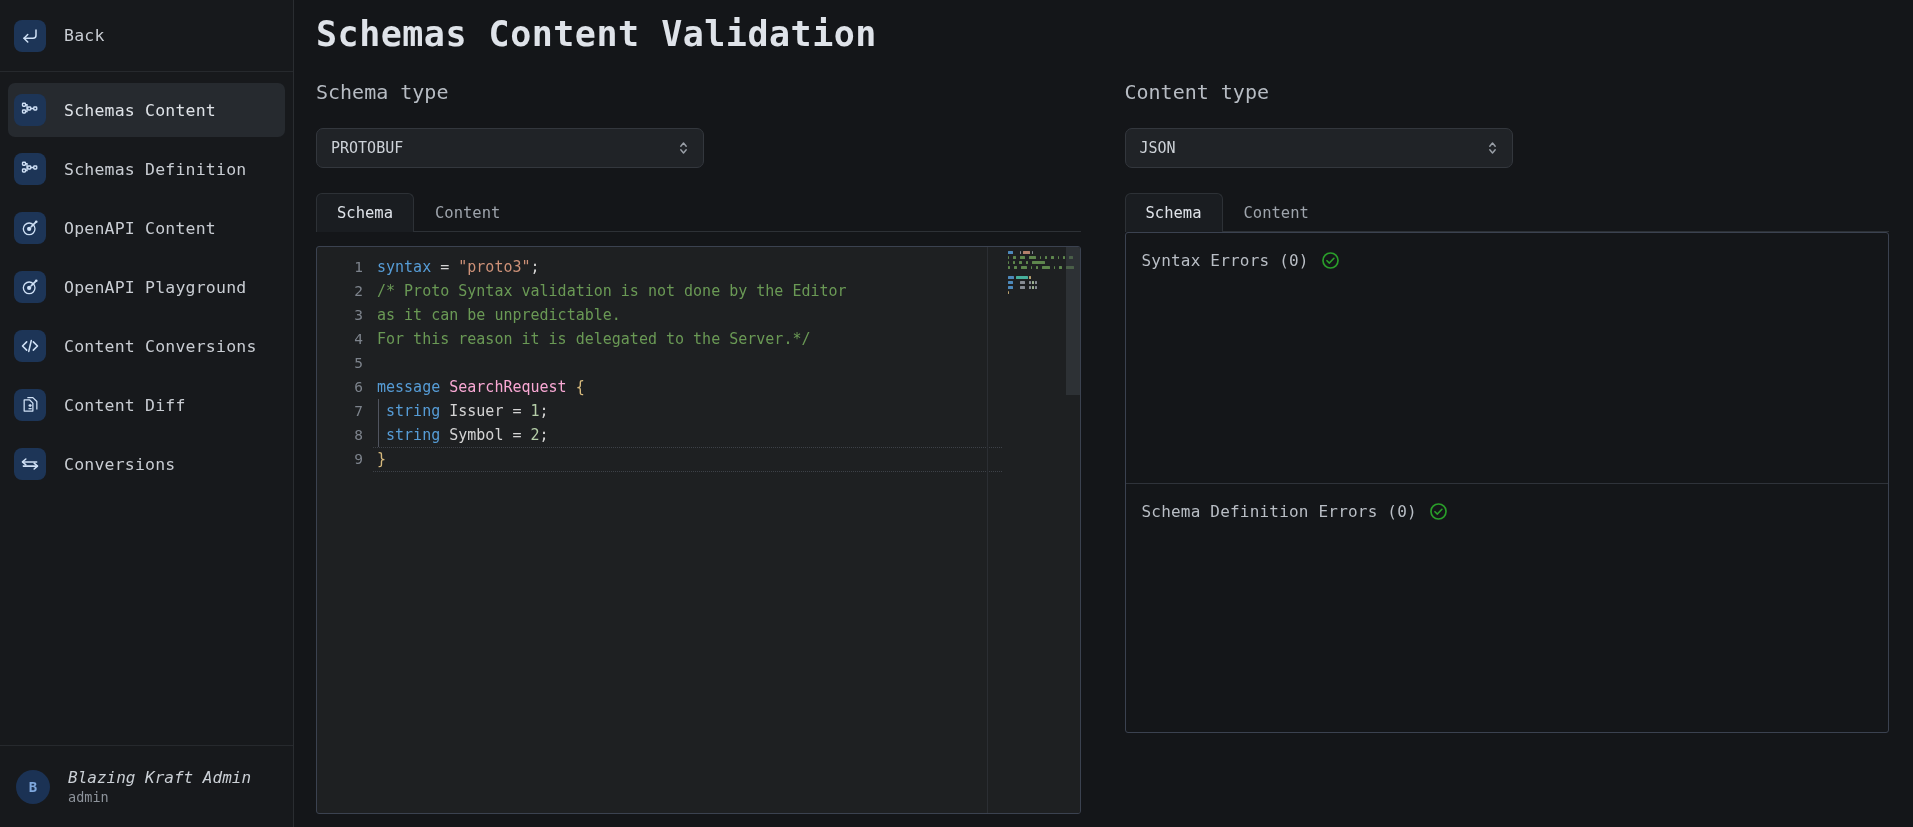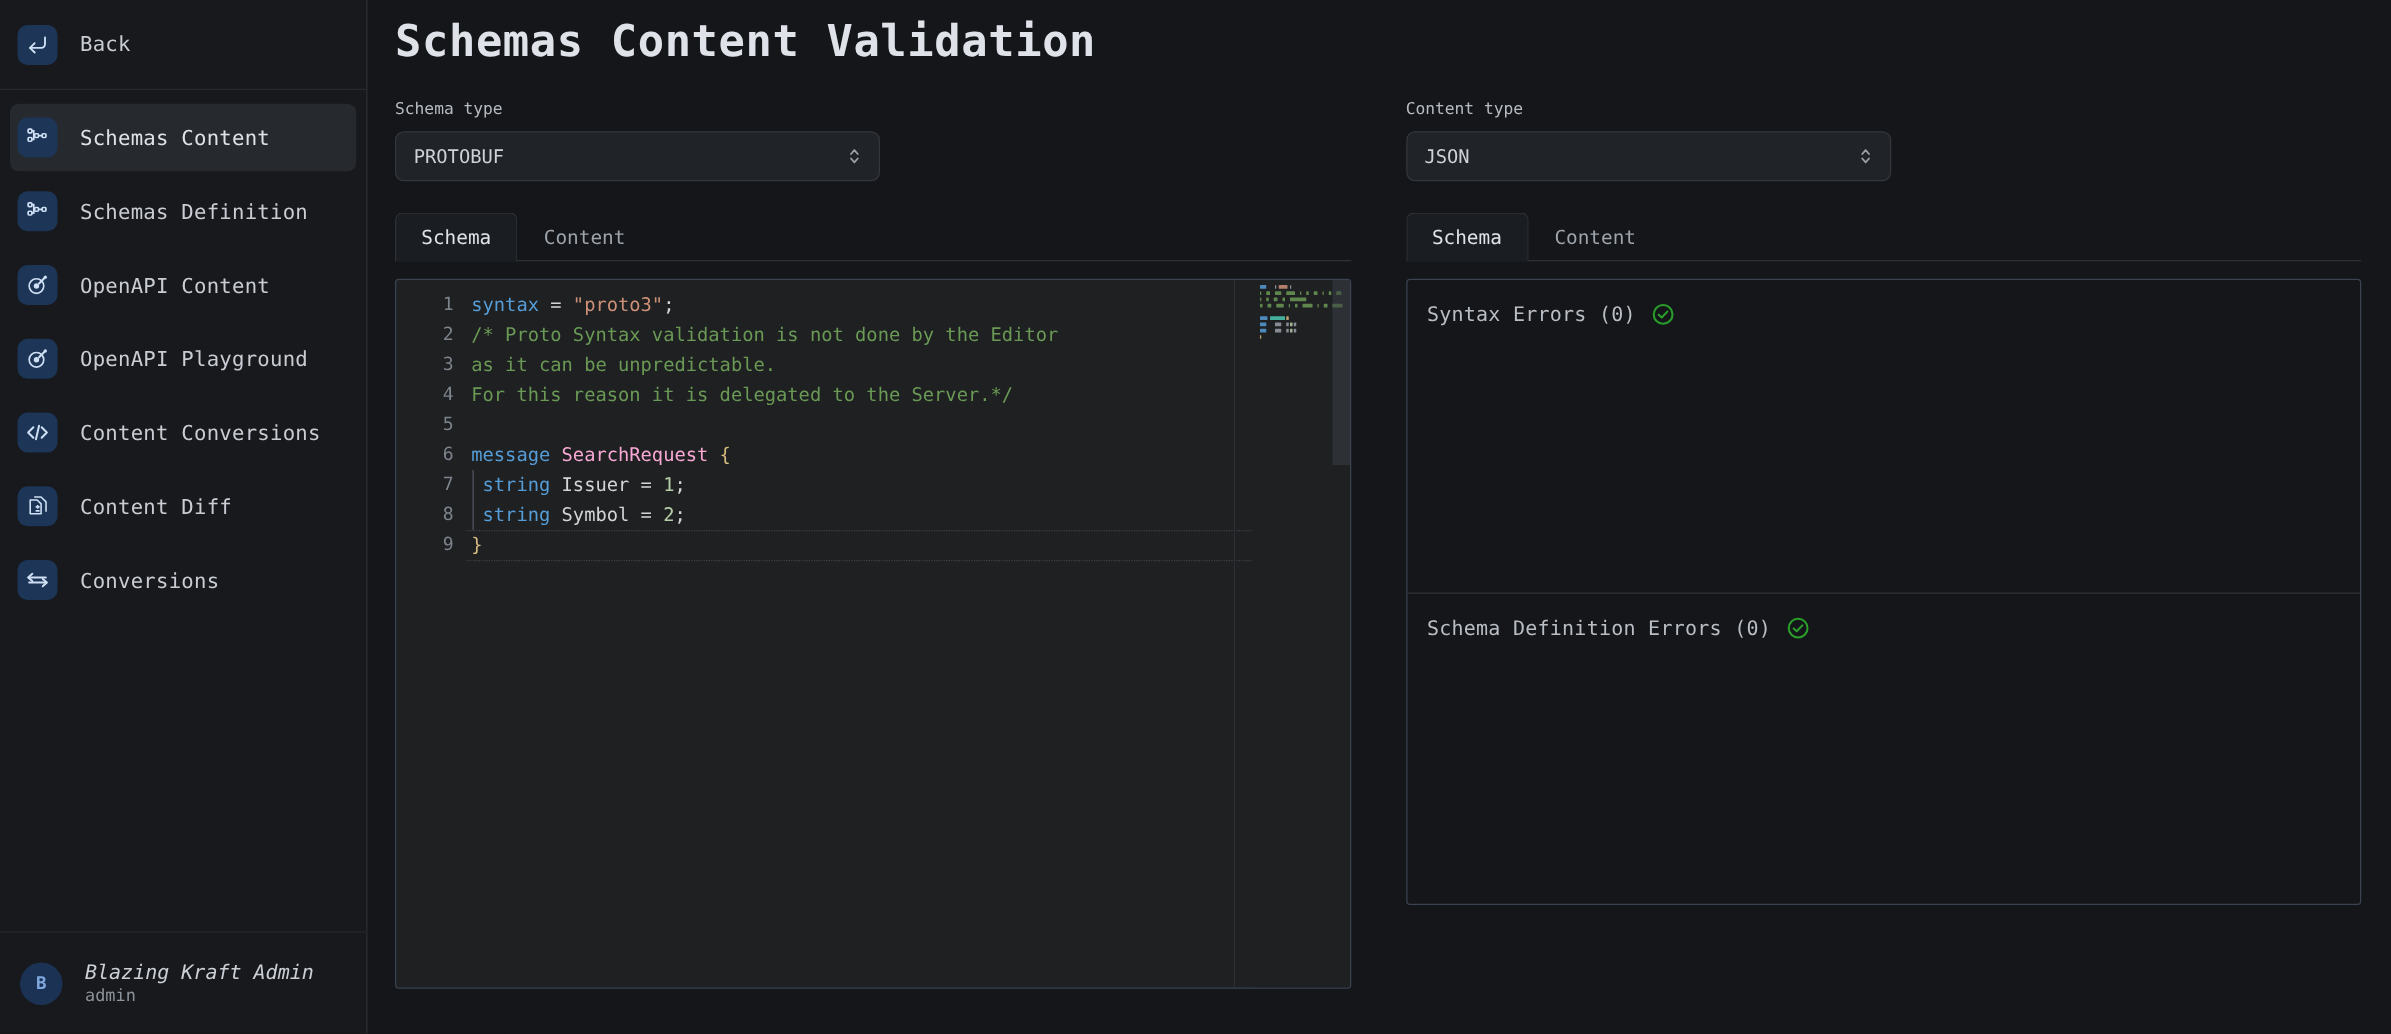--- a/index.html
+++ b/index.html
@@ -88,22 +88,22 @@
   .page-title {
     font-size: 35px; font-weight: bold; color: #dfe3e9;
     letter-spacing: .5px;
     margin-bottom: 26px;
   }
 
   .columns { display: flex; gap: 44px; }
   .col { flex: 1 1 0; min-width: 0; }
 
   .field-label {
-    font-size: 13px; color: #b7bcc3;
-    margin-bottom: 10px;
+    font-size: 20px; color: #b7bcc3;
+    margin-bottom: 24px;
   }
   .select {
     position: relative;
     height: 40px;
     border: 1px solid #33373d;
     border-radius: 7px;
     background: #202327;
     display: flex; align-items: center;
     padding: 0 14px;
     font-size: 15px; color: #cdd2d8;
@@ -233,21 +233,20 @@
     opacity: .55;
   }
   .editor-vline {
     position: absolute;
     top: 0; bottom: 0;
     width: 1px; background: #2b2e33;
   }
 
   
   .result-wrap {
-    margin-top: 14px;
     height: 501px;
     border: 1px solid #3b4250;
     border-radius: 3px;
     background: #141619;
     display: flex; flex-direction: column;
     overflow: hidden;
   }
   .result-pane { flex: 1 1 50%; display: flex; flex-direction: column; }
   .result-pane + .result-pane { border-top: 1px solid #2f333a; }
   .result-head {

